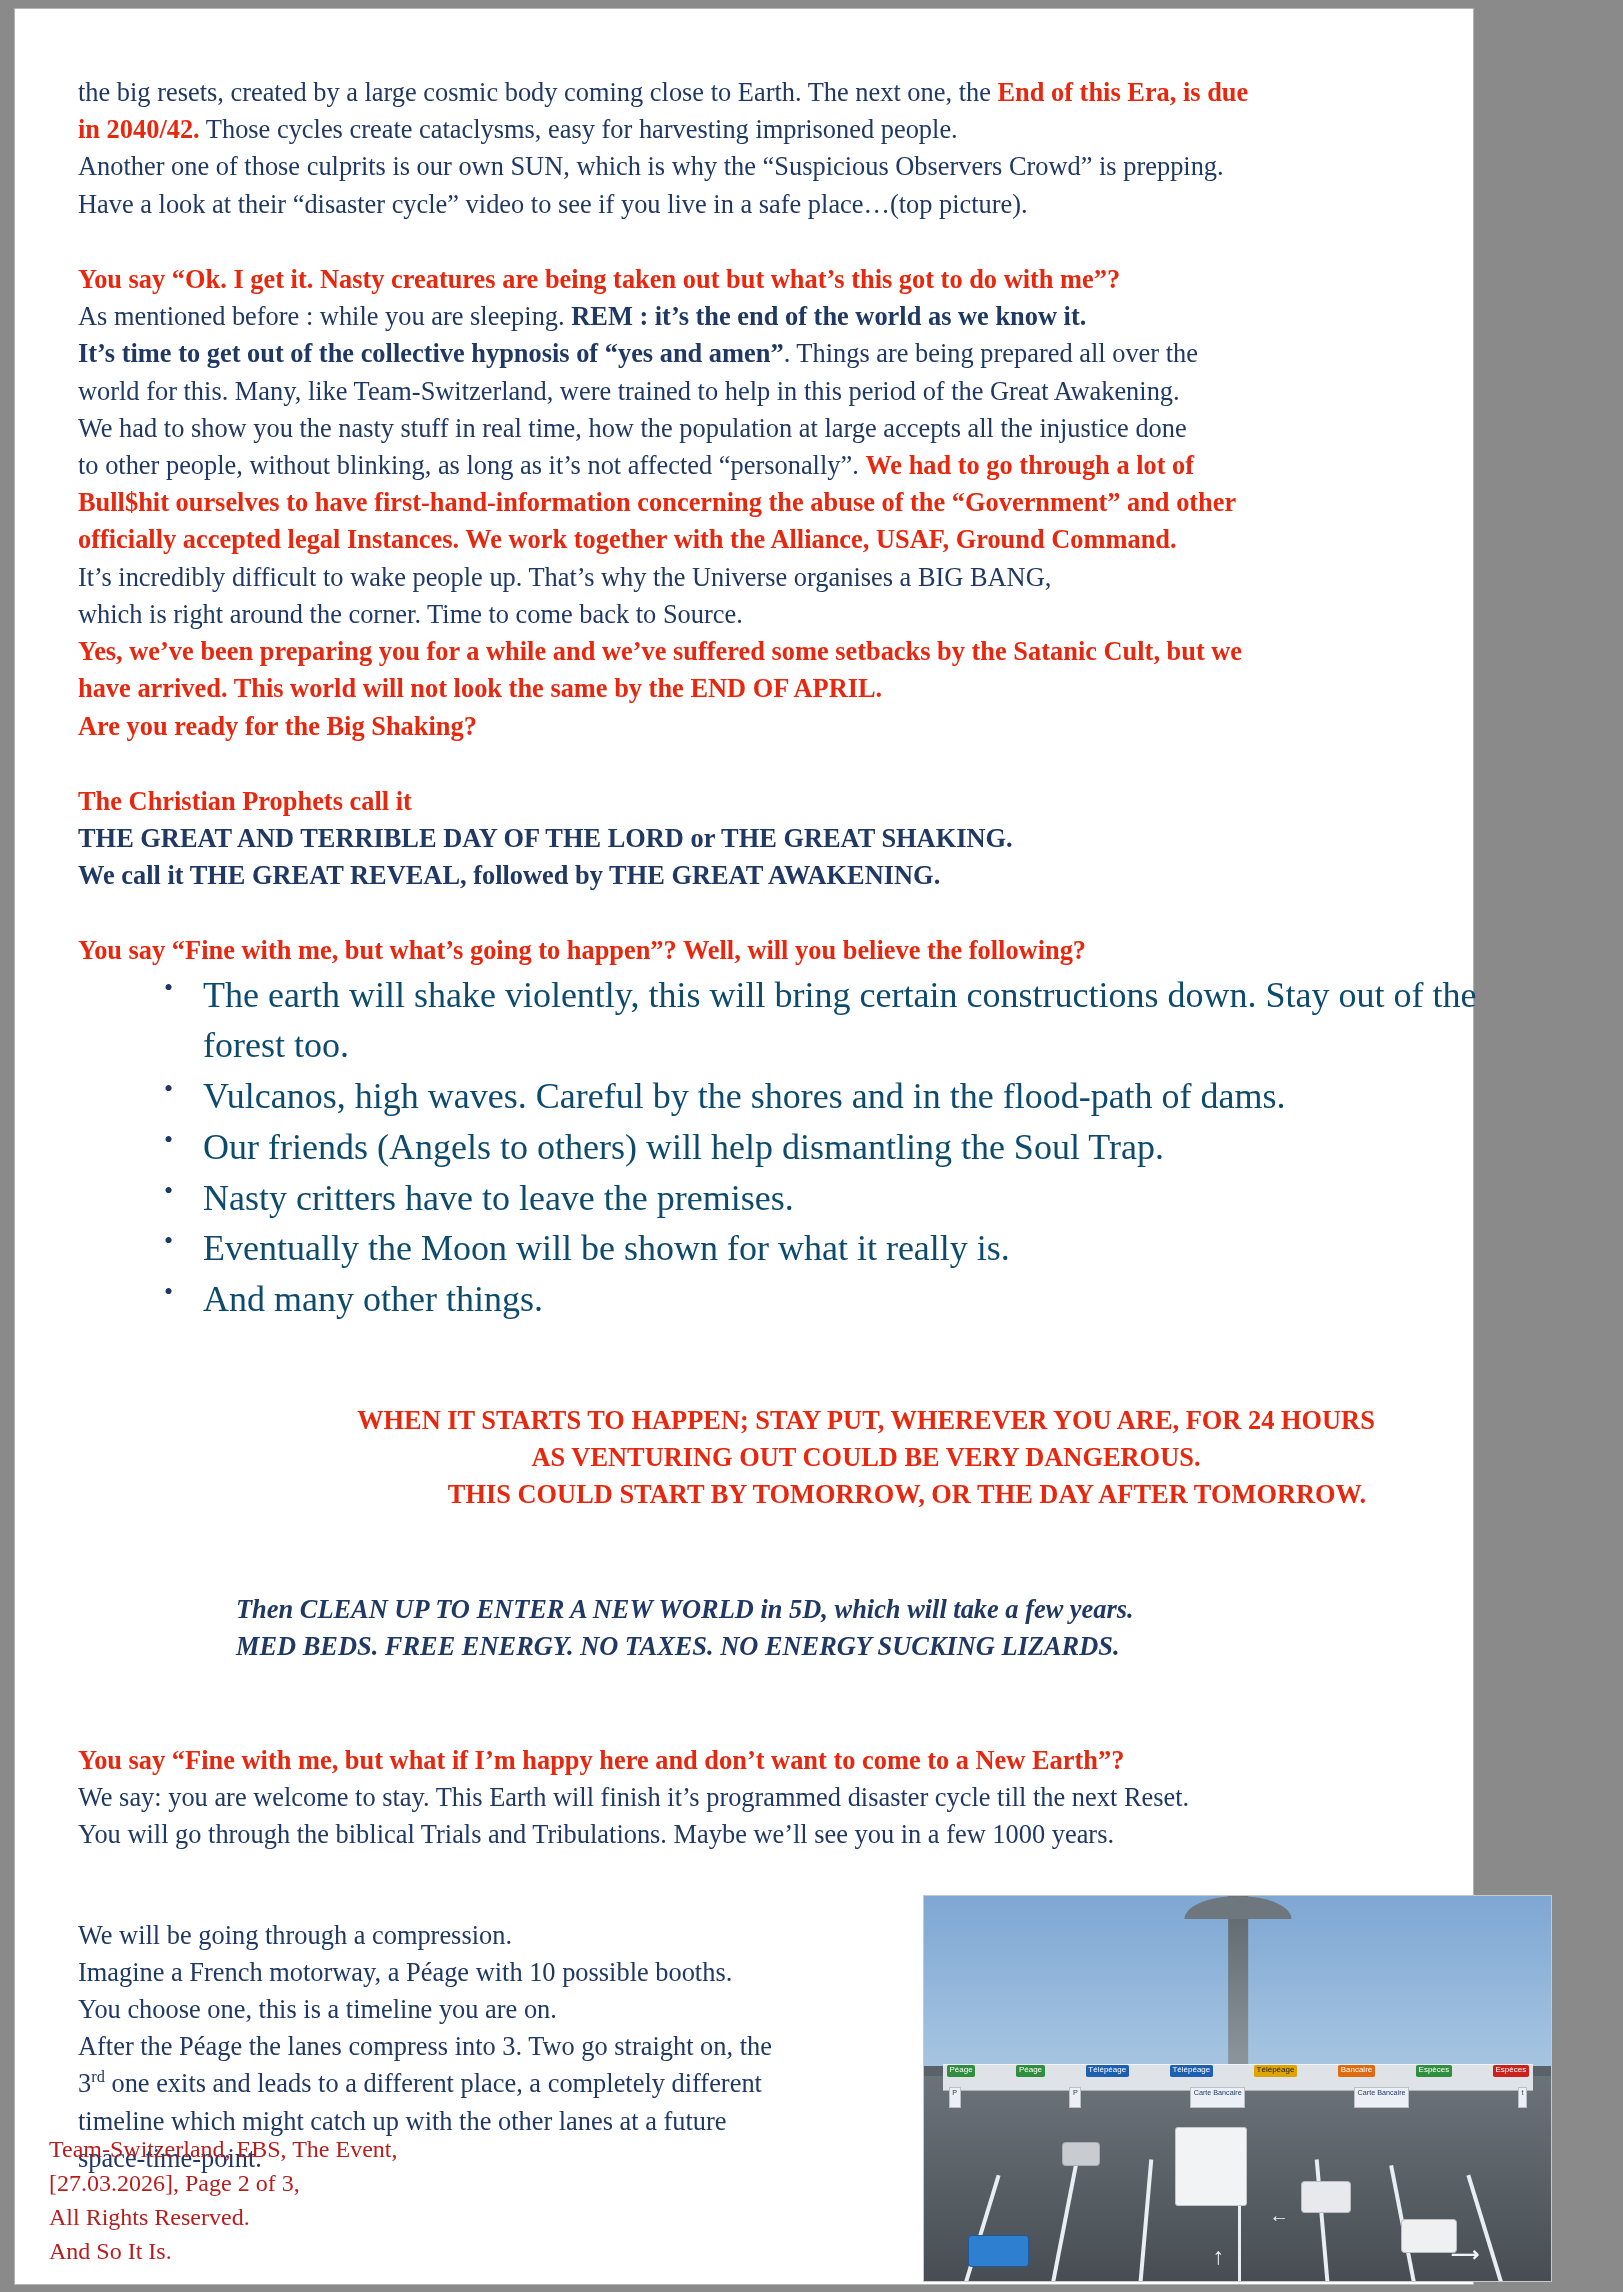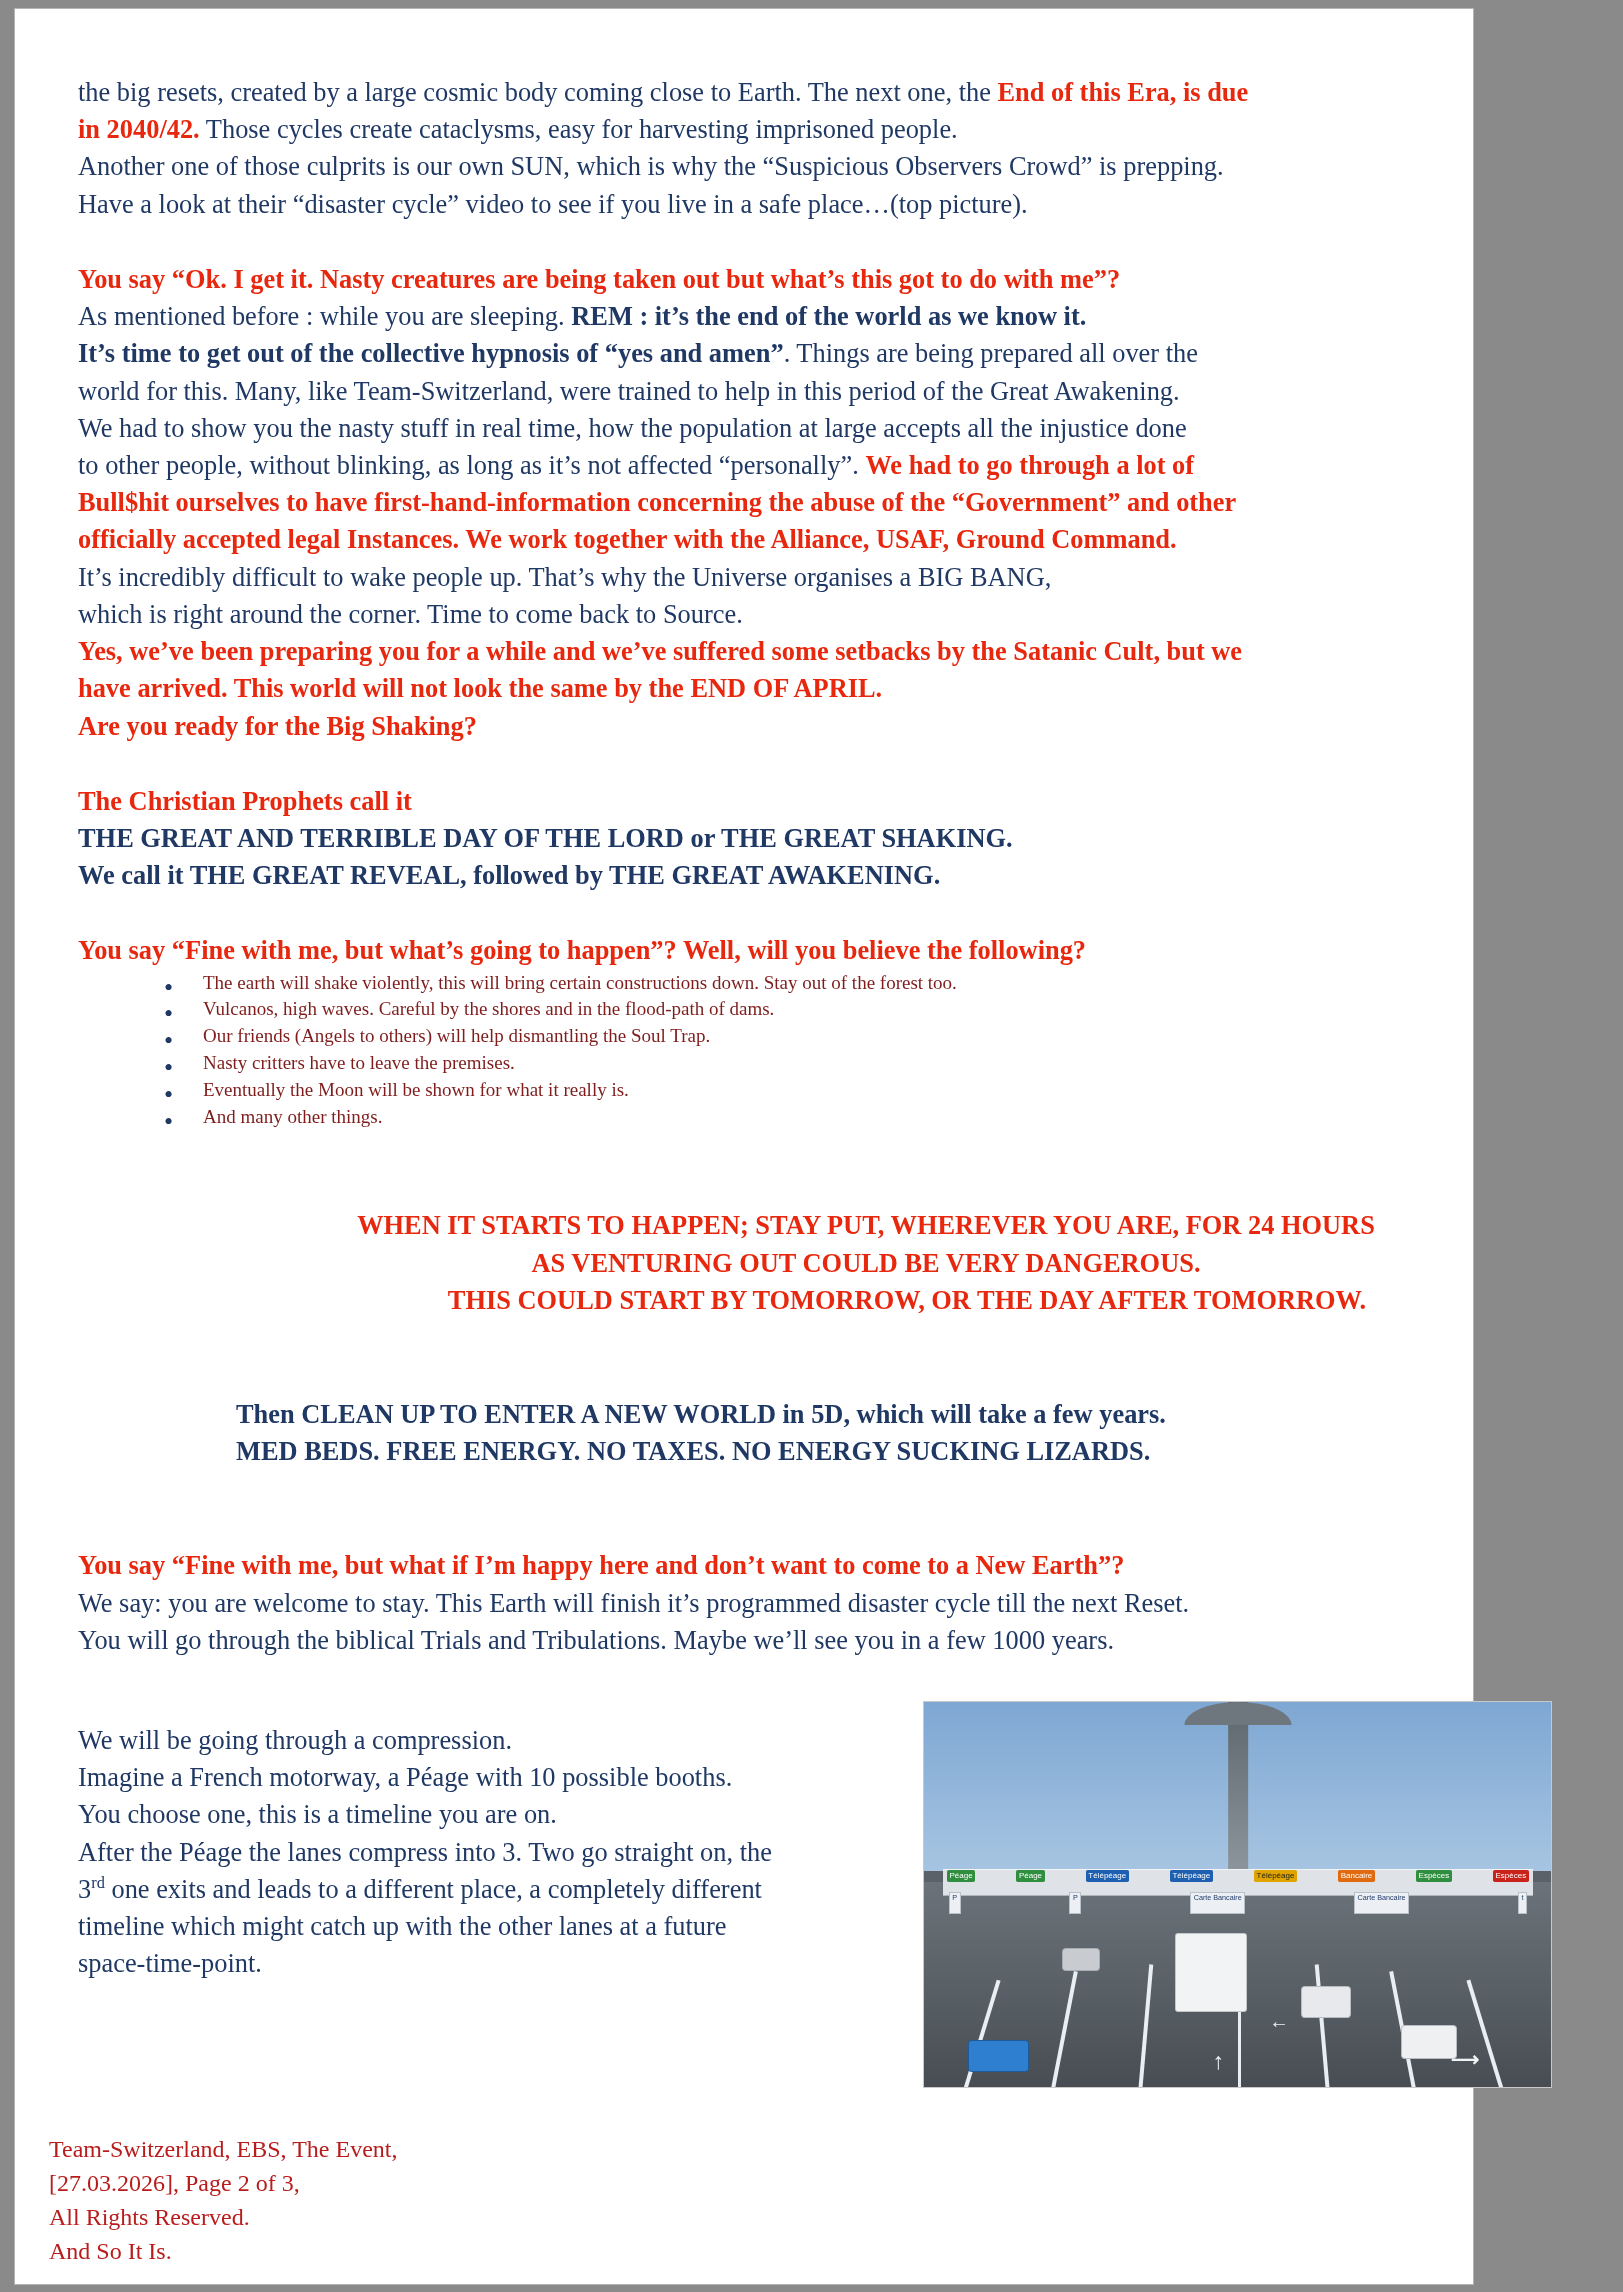--- a/index.html
+++ b/index.html
@@ -44,36 +44,36 @@
   .gap-md { height: 38px; }
   .gap-xl { height: 77px; }
 
   ul.bullets {
     margin: 0;
     padding: 0 0 0 86px;
     list-style: none;
   }
   ul.bullets li {
     position: relative;
-    font-size: 19px;
+    font-size: 36px;
     line-height: 1.41;
-    color: #7f1d1d;
+    color: #0c4a6e;
     padding-left: 39px;
   }
   ul.bullets li::before {
     content: "\2022";
     position: absolute;
     left: 0;
     top: 0;
     font-size: 26px;
     color: #1F3864;
   }
 
   .indent-1 { padding-left: 82px; }
-  .indent-2 { padding-left: 158px; }
+  .indent-2 { padding-left: 158px; font-style: italic; }
   .indent-3 { padding-left: 107px; text-align: center; }
 
   .twocol {
     position: relative;
     margin-top: 25px;
     min-height: 296px;
   }
   .twocol .text {
     width: 842px;
   }

